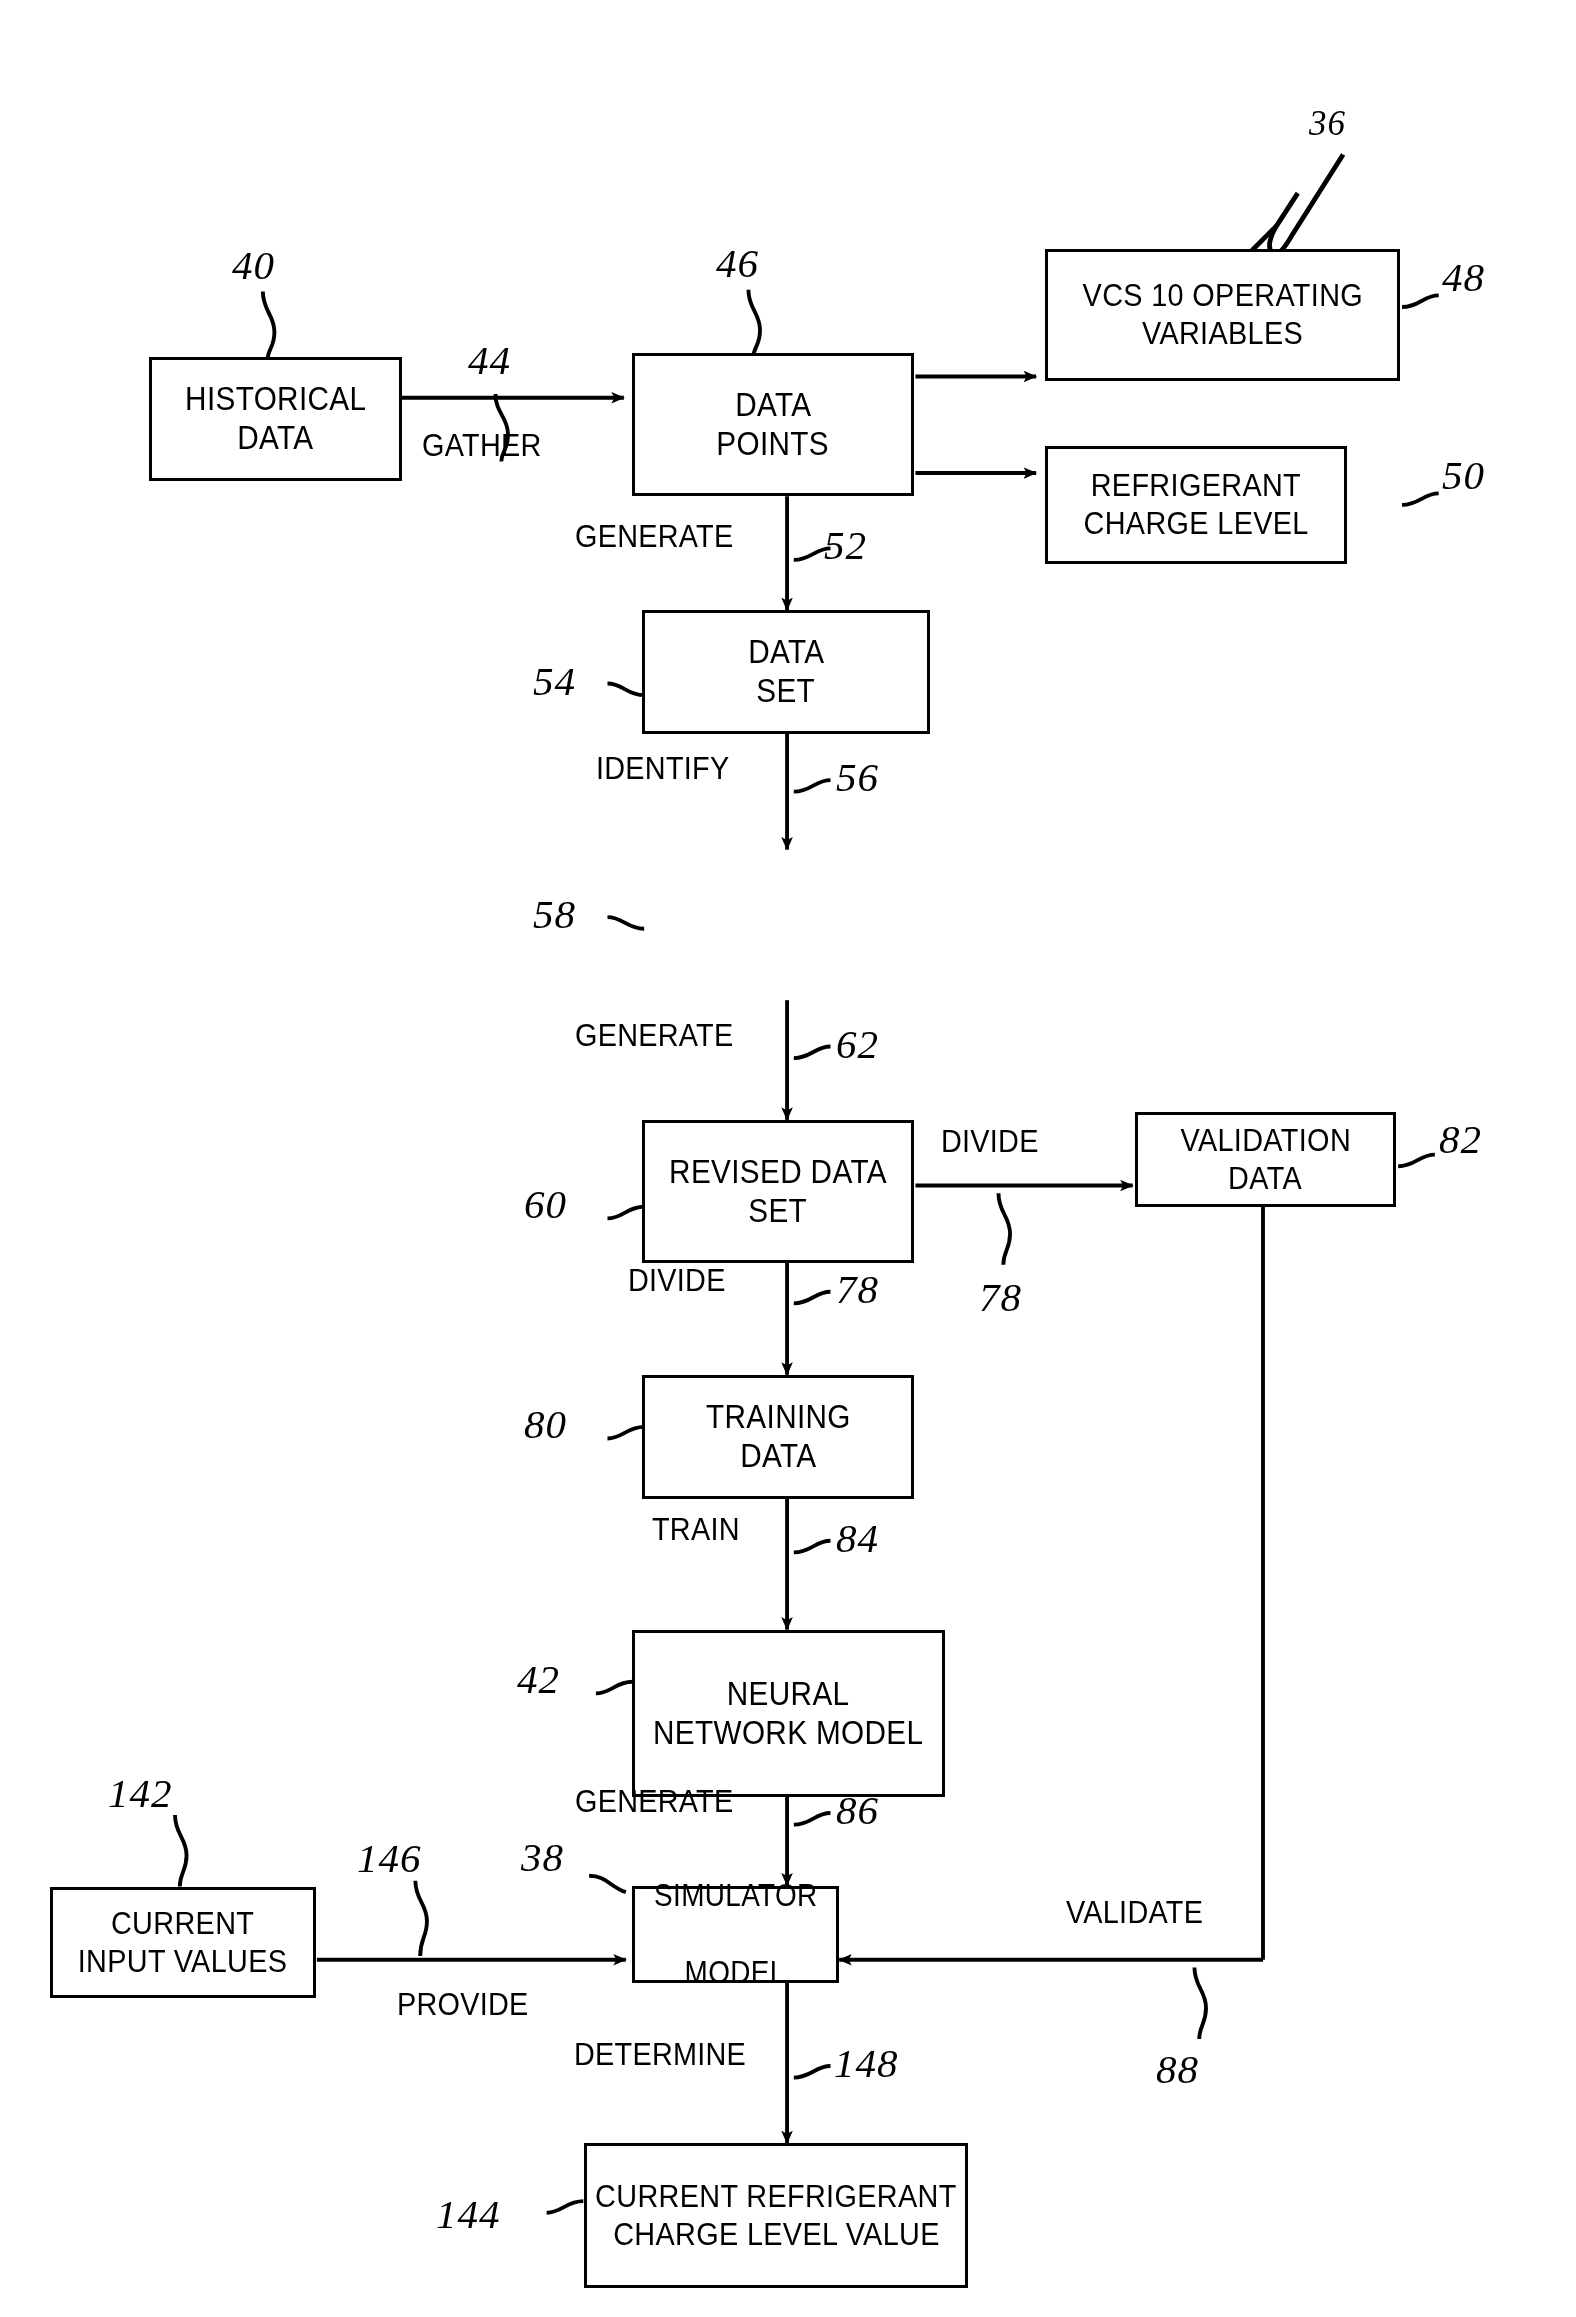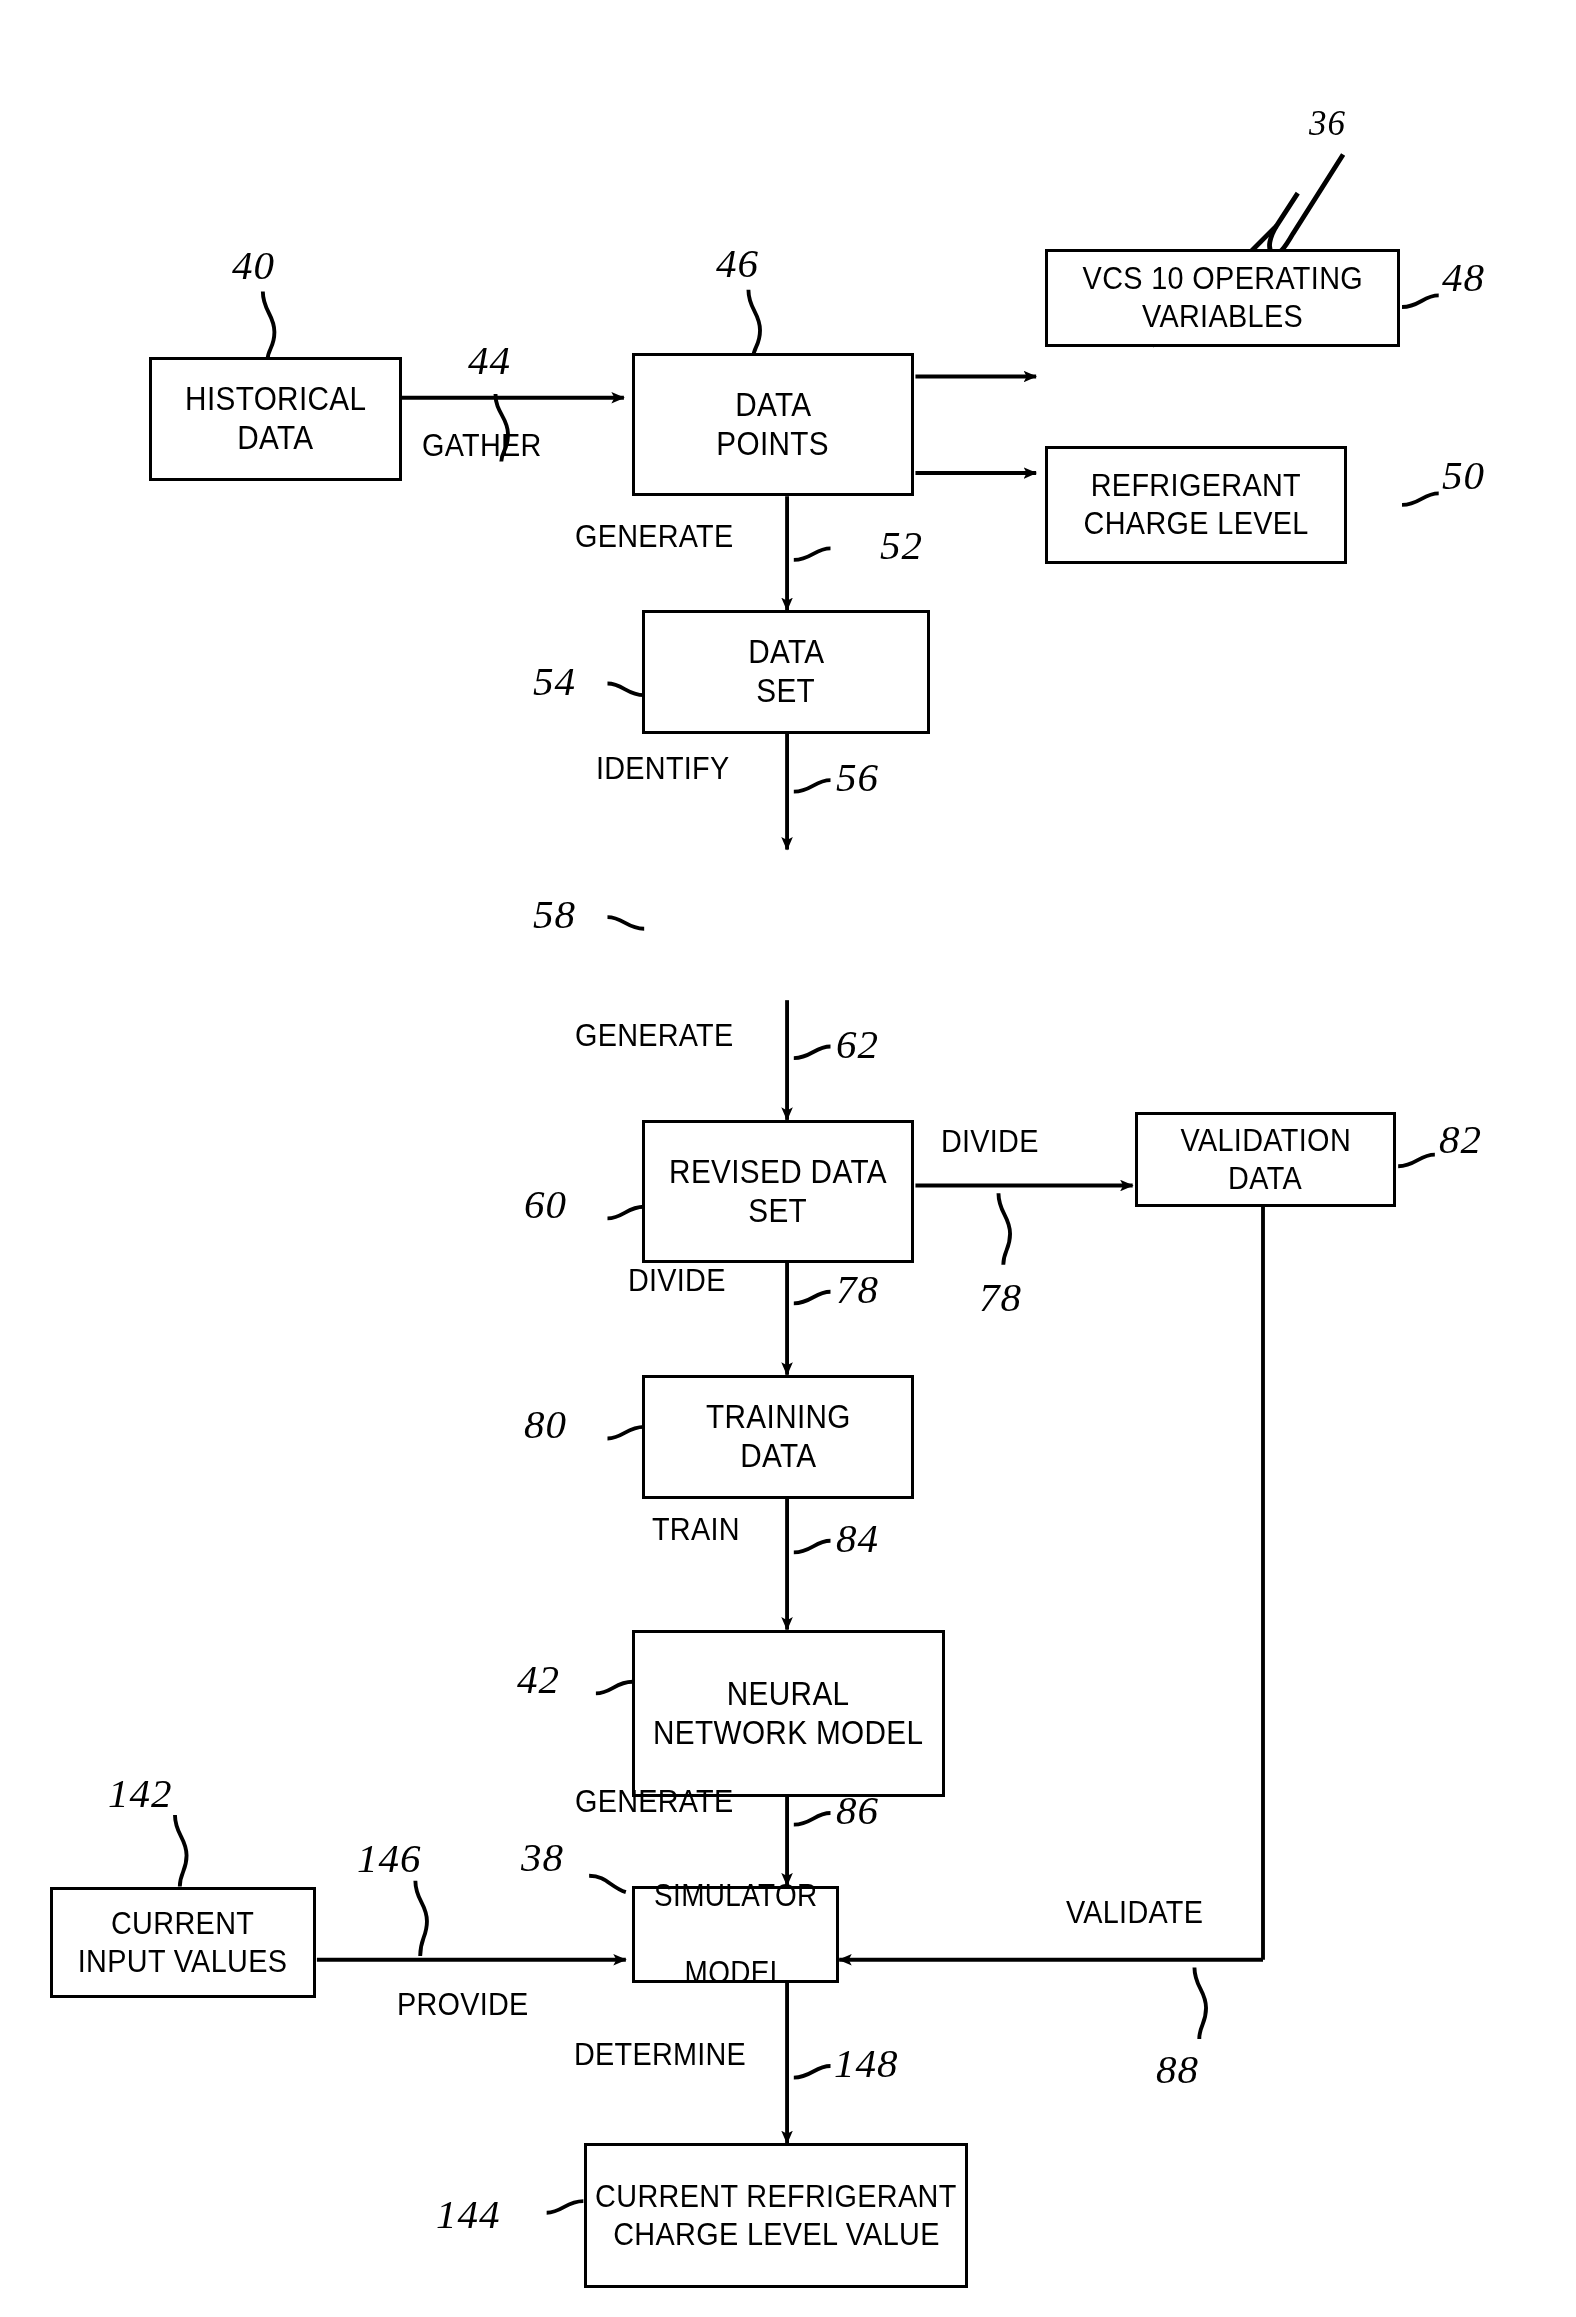--- a/index.html
+++ b/index.html
@@ -176,21 +176,21 @@
     <span class="ln fs34">DATA</span>
   </div>
   <div class="refnum" style="left:232px; top:241px;">40</div>
 
   <div class="pbox" style="left:632px; top:353px; width:282px; height:143px;">
     <span class="ln fs34">DATA</span>
     <span class="ln fs34">POINTS</span>
   </div>
   <div class="refnum" style="left:716px; top:239px;">46</div>
 
-  <div class="pbox" style="left:1045px; top:249px; width:355px; height:98px;">
+  <div class="pbox" style="left:1045px; top:249px; width:355px; height:132px;">
     <span class="ln fs33">VCS 10 OPERATING</span>
     <span class="ln fs33">VARIABLES</span>
   </div>
   <div class="refnum" style="left:1442px; top:253px;">48</div>
 
   <div class="pbox" style="left:1045px; top:446px; width:302px; height:118px;">
     <span class="ln fs33">REFRIGERANT</span>
     <span class="ln fs33">CHARGE LEVEL</span>
   </div>
   <div class="refnum" style="left:1442px; top:451px;">50</div>
@@ -242,21 +242,21 @@
   <div class="pbox" style="left:584px; top:2143px; width:384px; height:145px;">
     <span class="ln fs33">CURRENT REFRIGERANT</span>
     <span class="ln fs33">CHARGE LEVEL VALUE</span>
   </div>
   <div class="refnum" style="left:436px; top:2190px;">144</div>
 
   <div class="vlabel" style="left:422px; top:427px;">GATHER</div>
   <div class="refnum" style="left:468px; top:336px;">44</div>
 
   <div class="vlabel" style="left:575px; top:518px;">GENERATE</div>
-  <div class="refnum" style="left:880px; top:521px;font-family:Liberation Serif, serif;">52</div>
+  <div class="refnum" style="left:824px; top:521px;font-family:Liberation Serif, serif;">52</div>
 
   <div class="vlabel" style="left:596px; top:750px;">IDENTIFY</div>
   <div class="refnum" style="left:836px; top:753px;">56</div>
 
   <div class="vlabel" style="left:575px; top:1017px;">GENERATE</div>
   <div class="refnum" style="left:836px; top:1020px;">62</div>
 
   <div class="vlabel" style="left:941px; top:1123px;">DIVIDE</div>
   <div class="refnum" style="left:979px; top:1273px;">78</div>
 

